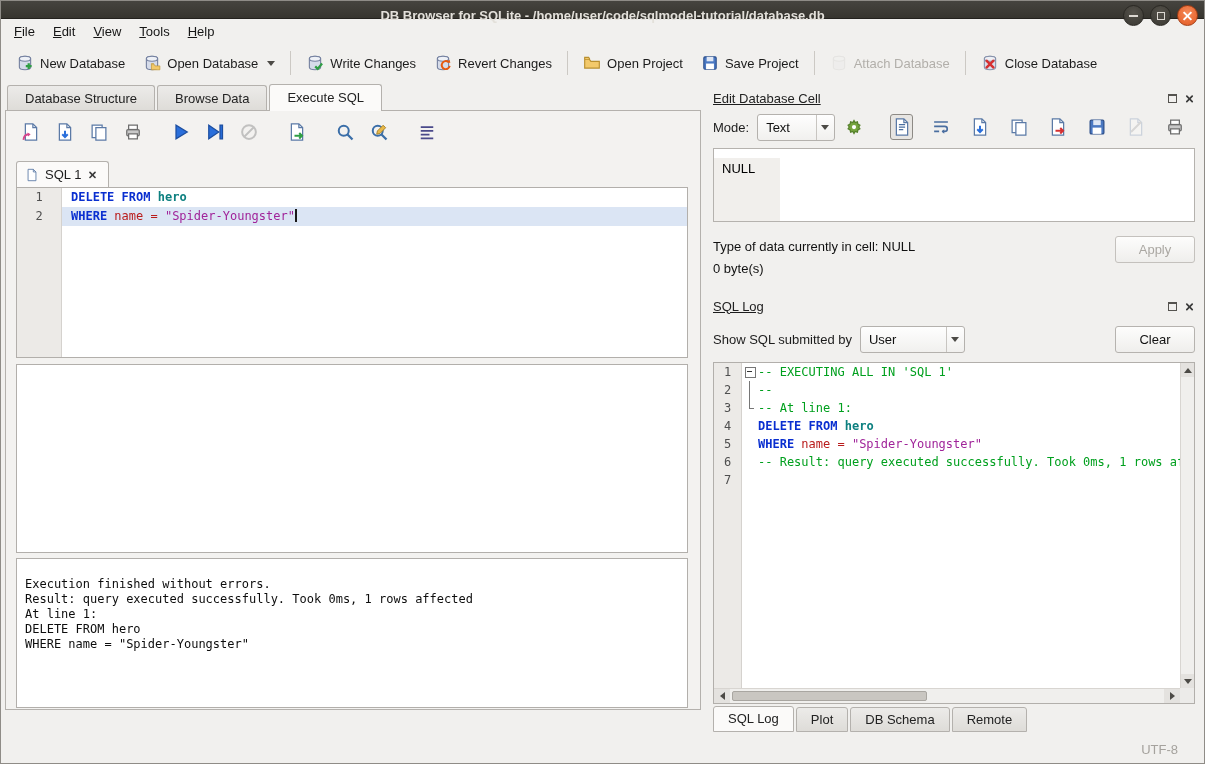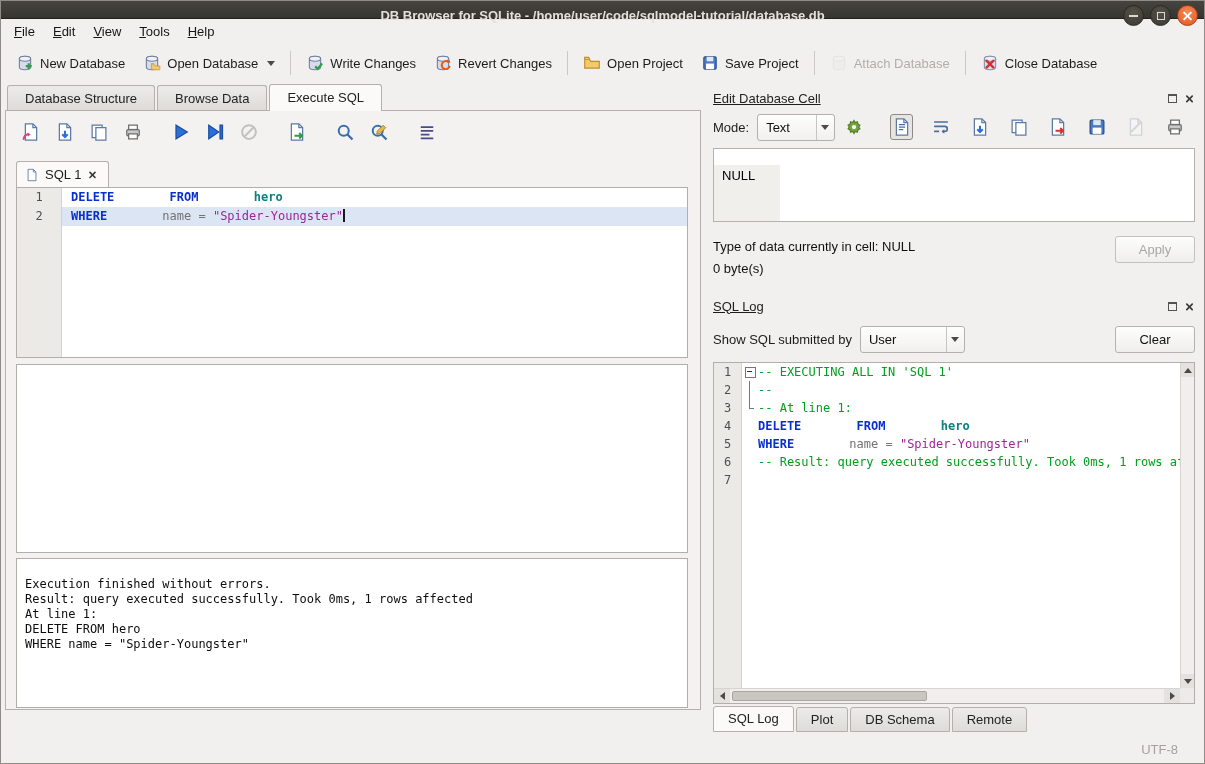--- a/index.html
+++ b/index.html
@@ -87,21 +87,21 @@
     text-align:center; color:#4f4f4f; }
   .gut { height:19px; line-height:19px; font-family:"DejaVu Sans Mono","Liberation Mono",monospace; font-size:12px; }
   .codecol { flex:1; min-width:0; }
   .cline { height:19px; line-height:19px; white-space:pre; padding-left:9px; overflow:hidden;
     font-family:"DejaVu Sans Mono","Liberation Mono",monospace; font-size:12px; }
   .cline[data-selected="true"] { background:#dbe5f4; }
   .tok[data-t="kw"]  { color:#0a2fd0; font-weight:bold; }
   .tok[data-t="tbl"] { color:#0e8080; font-weight:bold; }
   .tok[data-t="str"] { color:#a0249a; }
   .tok[data-t="cm"]  { color:#00a01e; }
-  .tok[data-t="pl"]  { color:#737373;margin-left:48px; }
+  .tok[data-t="pl"]  { color:#b91c1c; }
   .caret { display:inline-block; width:2px; height:13px; background:#1a1a1a; vertical-align:-2px; }
 
   .results-pane { height:189px; flex:none; margin:6px 12px 0 10px; background:#fff; border:1px solid #b2afab; }
 
   .message-pane { height:150px; flex:none; margin:5px 12px 0 10px; background:#fff; border:1px solid #b2afab;
     padding:18px 8px; overflow:hidden; }
   .msg { font-family:"DejaVu Sans Mono","Liberation Mono",monospace; font-size:12px;
     line-height:15px; white-space:pre; color:#0d0d0d; }
 
   
@@ -124,21 +124,21 @@
   .tri-down { width:0; height:0; border-left:4px solid transparent; border-right:4px solid transparent;
     border-top:5px solid #4c4a46; }
   .tri-left { width:0; height:0; border-top:4px solid transparent; border-bottom:4px solid transparent;
     border-right:5px solid #4c4a46; }
   .tri-right { width:0; height:0; border-top:4px solid transparent; border-bottom:4px solid transparent;
     border-left:5px solid #4c4a46; }
   .tri-up { width:0; height:0; border-left:4px solid transparent; border-right:4px solid transparent;
     border-bottom:5px solid #4c4a46; }
 
   .cell-editor { height:74px; flex:none; margin-top:4px; border:1px solid #b5b2ae; background:#fff; position:relative; }
-  .cell-null { position:absolute; left:0; top:16px; bottom:0; width:66px; background:#f1efec;
+  .cell-null { position:absolute; left:0; top:9px; bottom:0; width:66px; background:#f1efec;
     padding:3px 0 0 8px; color:#000; }
 
   .info-row { flex:none; margin-top:14px; display:flex; }
   .info-texts { flex:1; }
   .info-texts div { line-height:22px; color:#111; }
   .pbtn { height:27px; min-width:80px; padding:0 12px; border:1px solid #b6b3af; border-radius:3px;
     background:linear-gradient(#fdfdfc,#efeeec); font-size:13px; color:#111; }
   .pbtn[disabled] { color:#aaa7a2; border-color:#c4c1bd; }
 
   .filter-row { height:34px; flex:none; display:flex; align-items:center; gap:8px; margin-top:4px; }

